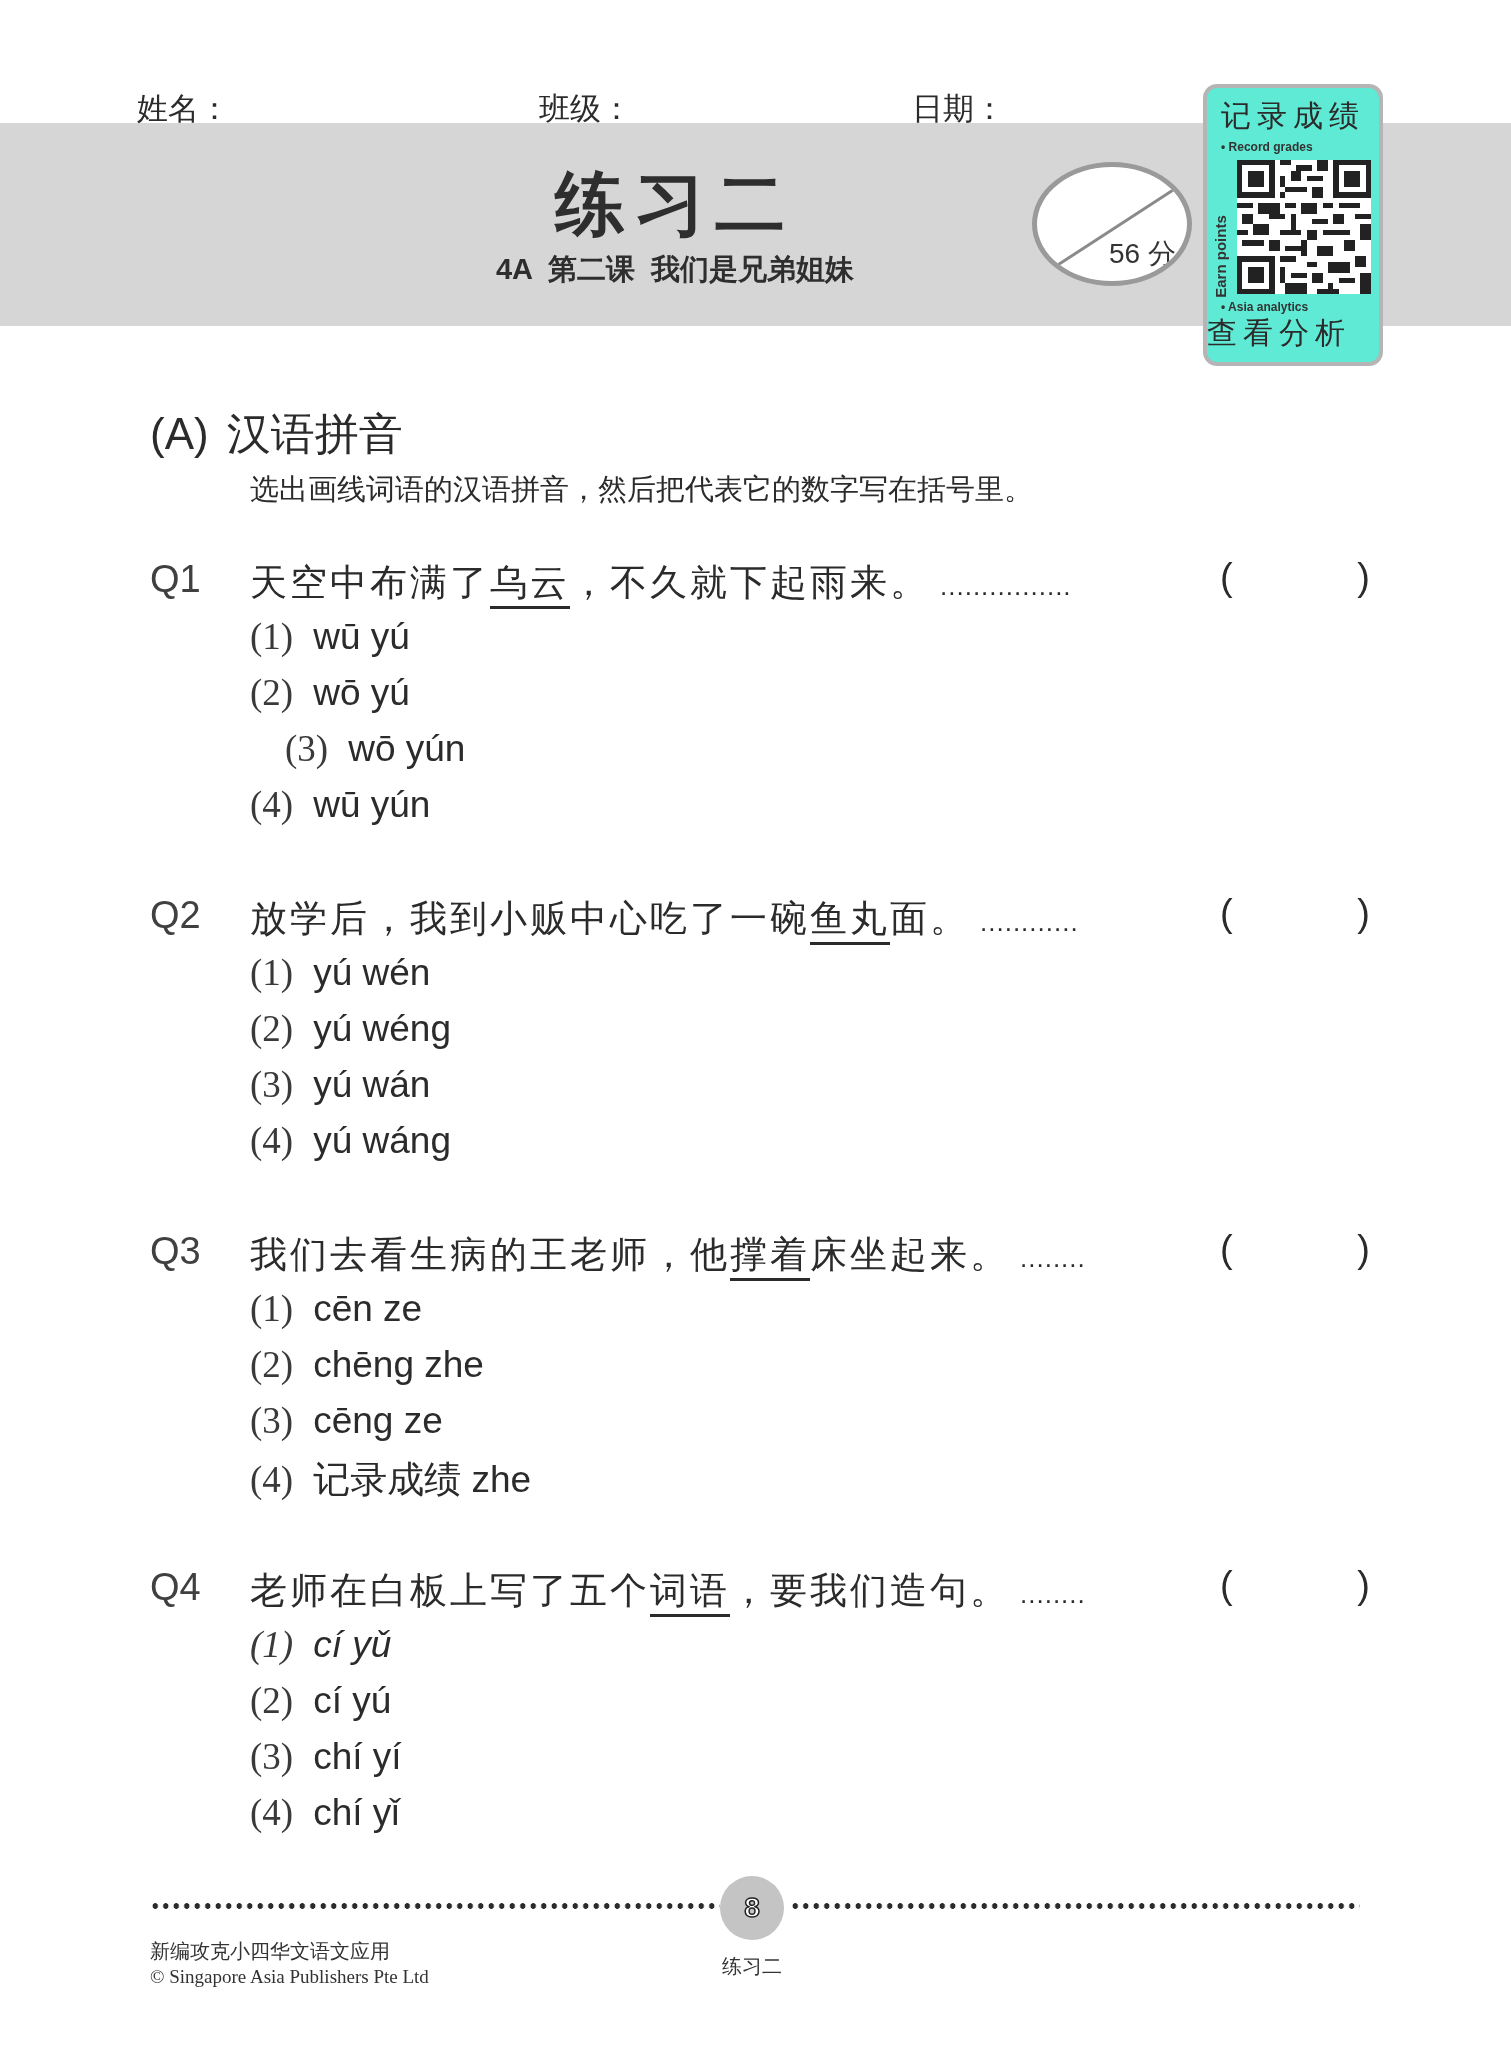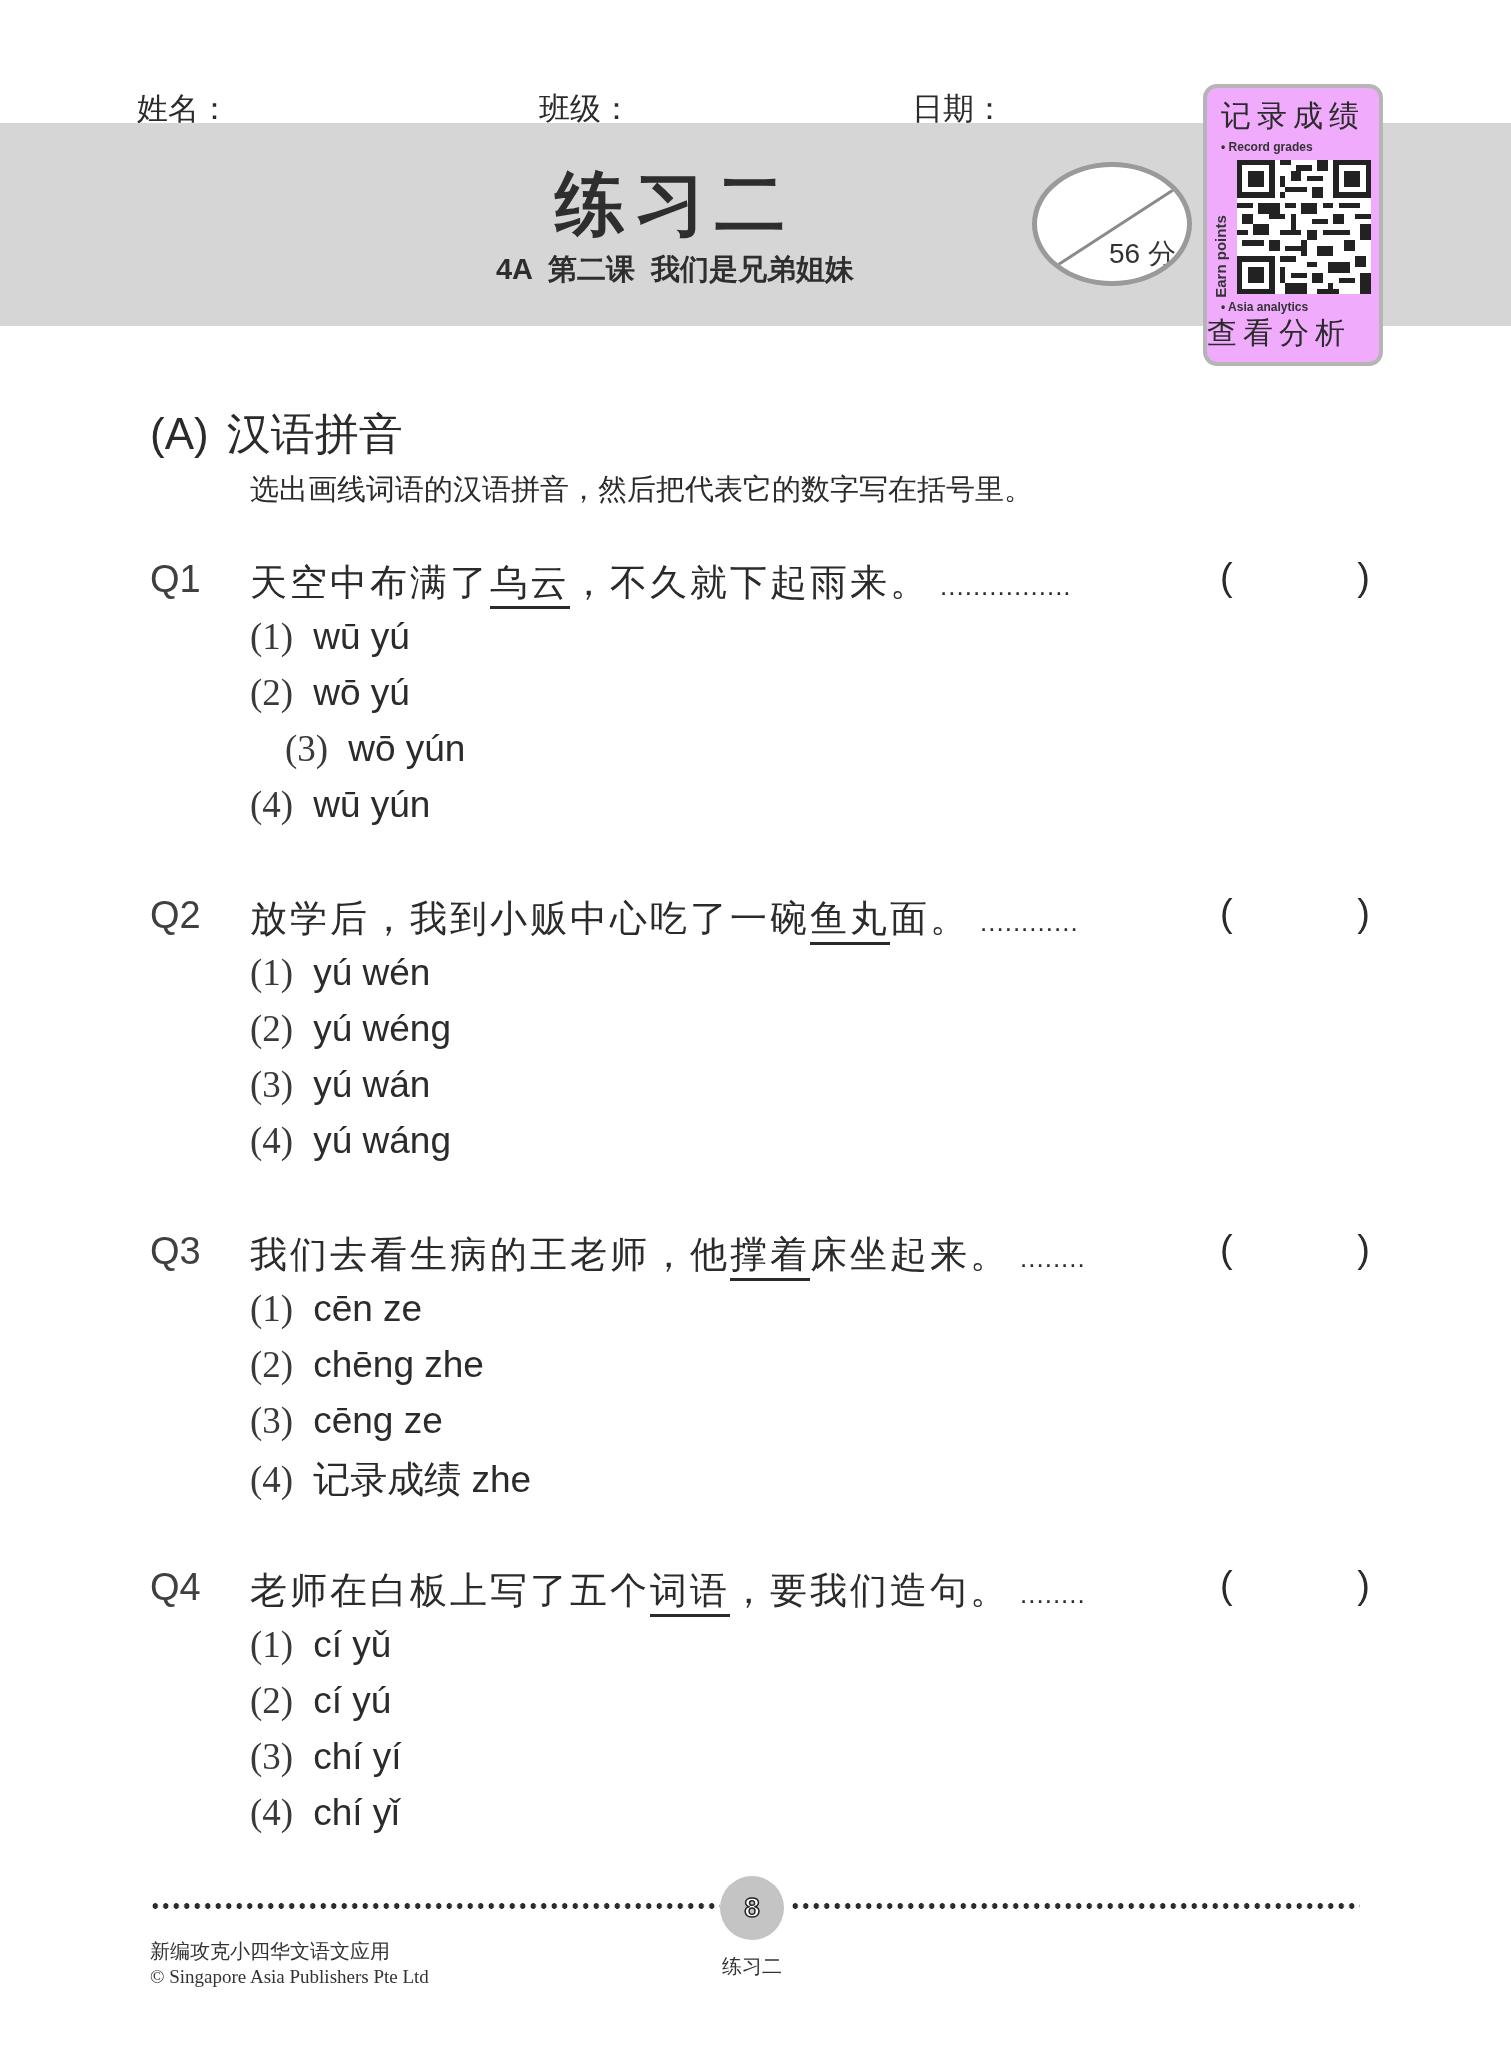--- a/index.html
+++ b/index.html
@@ -12,21 +12,21 @@
     .field-label { font-size: 31px; color: #2b2b2b; top: 88px; margin-left: 12px; }
     
     .band { left: 0; top: 123px; width: 1511px; height: 203px; background: #d6d6d6; }
     .title { left: 0; width: 1350px; top: 158px; text-align: center; font-size: 70px; font-weight: bold; color: #2e2e2e; letter-spacing: 10px; }
     .subtitle { left: 0; width: 1350px; top: 250px; text-align: center; font-size: 29px; font-weight: bold; color: #2e2e2e; }
     
     .score { left: 1032px; top: 162px; width: 160px; height: 124px; border: 5px solid #9a9a9a; border-radius: 50%; background: #fff; box-sizing: border-box; overflow: hidden; }
     .score-line { position: absolute; left: -10px; top: 58px; width: 180px; height: 3px; background: #8a8a8a; transform: rotate(-33deg); transform-origin: center; }
     .score-text { position: absolute; left: 72px; top: 68px; font-size: 28px; color: #333; }
     
-    .qr-card { left: 1203px; top: 84px; width: 180px; height: 282px; background: #f0abfc; border: 4px solid #b5b5b5; border-radius: 14px; box-sizing: border-box; }
+    .qr-card { left: 1203px; top: 84px; width: 180px; height: 282px; background: #5eead4; border: 4px solid #b5b5b5; border-radius: 14px; box-sizing: border-box; }
     .qr-top { position: absolute; left: 0; width: 100%; top: 8px; text-align: center; font-size: 30px; letter-spacing: 6px; color: #2b2b2b; }
     .qr-bullet { position: absolute; left: 14px; font-size: 12px; font-weight: bold; color: #333; white-space: nowrap; }
     .qr-side { position: absolute; left: -28px; top: 160px; font-size: 15px; font-weight: bold; color: #333; transform: rotate(-90deg); white-space: nowrap; }
     .qr-code { position: absolute; left: 30px; top: 72px; width: 134px; height: 134px; }
     .qr-bottom { position: absolute; left: 0; width: 100%; bottom: 8px; text-align: left; font-size: 30px; letter-spacing: 6px; color: #2b2b2b; }
     
     .section-head { left: 150px; top: 405px; font-size: 44px; color: #2b2b2b; }
     .section-head .paren { margin-right: 18px; }
     .instruction { left: 250px; top: 470px; font-size: 29px; color: #2b2b2b; }
     
@@ -174,21 +174,21 @@
   <div class="option" style="top:225px;"><span class="num">(4)</span><span>记录成绩 zhe</span></div>
 </div>
 
 <div class="abs question" style="top:1566px;">
   <div class="q-num">Q4</div>
   <div class="q-text"><span>老师在白板上写了五个</span><u>词语</u><span>，要我们造句。</span><span class="q-dots">........</span></div>
   <div class="answer-box">
       <span class="lp">(</span>
       <span class="rp">)</span>
     </div>
-  <div class="option" style="top:57px;"><span class="num">(1)</span><span>cí yǔ</span></div>
+  <div class="option" style="top:57px;font-style:italic;"><span class="num">(1)</span><span>cí yǔ</span></div>
   <div class="option" style="top:113px;"><span class="num">(2)</span><span>cí yú</span></div>
   <div class="option" style="top:169px;"><span class="num">(3)</span><span>chí yí</span></div>
   <div class="option" style="top:225px;"><span class="num">(4)</span><span>chí yǐ</span></div>
 </div>
 
 <div class="abs footer-dots" style="left:150px; width:570px;"></div>
 <div class="abs footer-dots" style="left:790px; width:570px;"></div>
 <div class="abs page-circle">8</div>
 <div class="abs footer-book">新编攻克小四华文语文应用</div>
 <div class="abs footer-copy">© Singapore Asia Publishers Pte Ltd</div>

